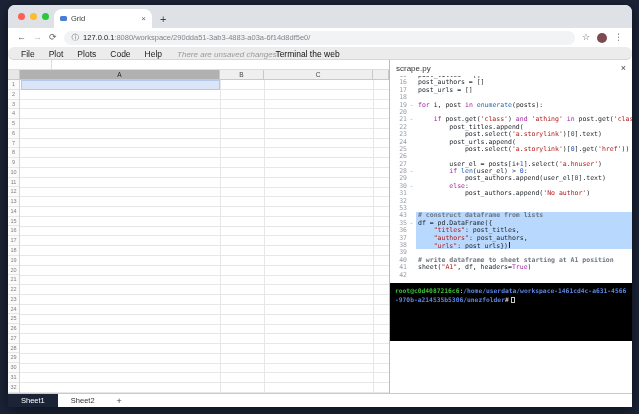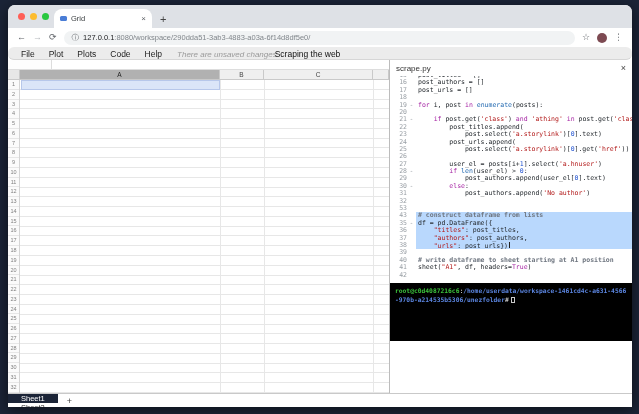--- a/index.html
+++ b/index.html
@@ -122,21 +122,21 @@
       <span><span class="url-host">127.0.0.1</span><span class="url-rest">:8080/workspace/290dda51-3ab3-4883-a03a-6f14d8df5e0/</span></span>
     </div>
     <span class="nav-ic">☆</span>
     <div class="avatar"></div>
     <span class="nav-ic">⋮</span>
   </div>
 
   <div class="menubar">
     <span id="menu-items"><span class="menu-item">File</span><span class="menu-item">Plot</span><span class="menu-item">Plots</span><span class="menu-item">Code</span><span class="menu-item">Help</span></span>
     <span class="unsaved">There are unsaved changes</span>
-    <span class="ws-title">Scraping the web</span>
+    <span class="ws-title">Terminal the web</span>
   </div>
 
   <div class="main">
 
     <div class="sheet-panel">
       <div class="formula-strip">
         <div class="name-box"></div>
       </div>
       <div class="col-headers" id="col-headers">
         <div class="corner"></div>
@@ -394,20 +394,20 @@
           </div>
       </div>
       <div class="terminal">
         <span class="t-green">root@c0d4087216c6</span><span>:</span><span class="t-blue">/home/userdata/workspace-1461cd4c-a631-4566-970b-a214535b5306/unezfolder</span><span>#</span><span class="t-cursor"></span>
       </div>
       <div class="editor-bottom"></div>
     </div>
   </div>
 
   <div class="bottom-bar">
-    <span id="sheet-tabs" style="display: flex; flex-direction: column;">
+    <span id="sheet-tabs" style="display: flex;">
         <span class="sheet-tab active">Sheet1</span>
         <span class="sheet-tab">Sheet2</span>
       </span>
     <span class="add-sheet">+</span>
   </div>
 
 </div>
 
 </body></html>

